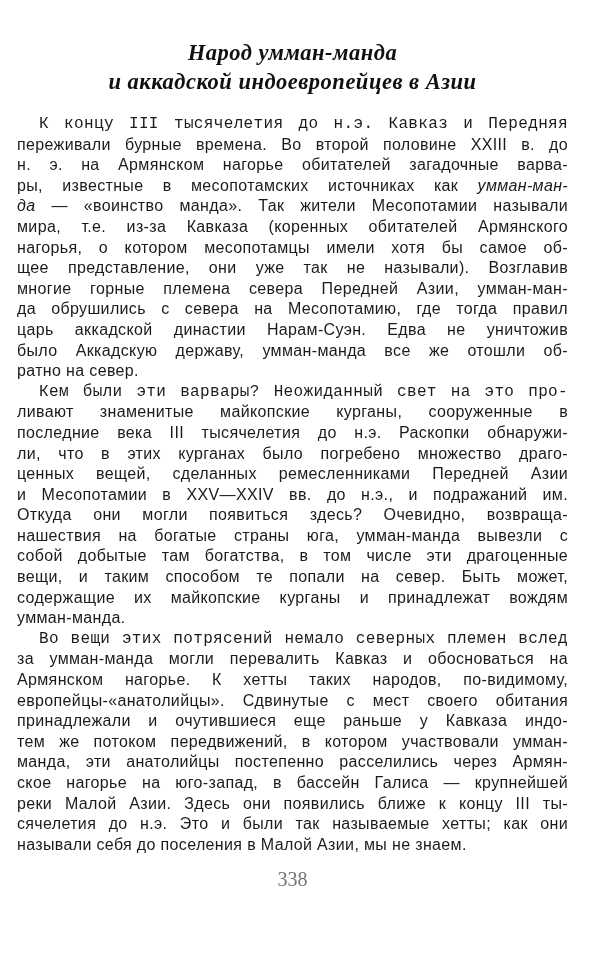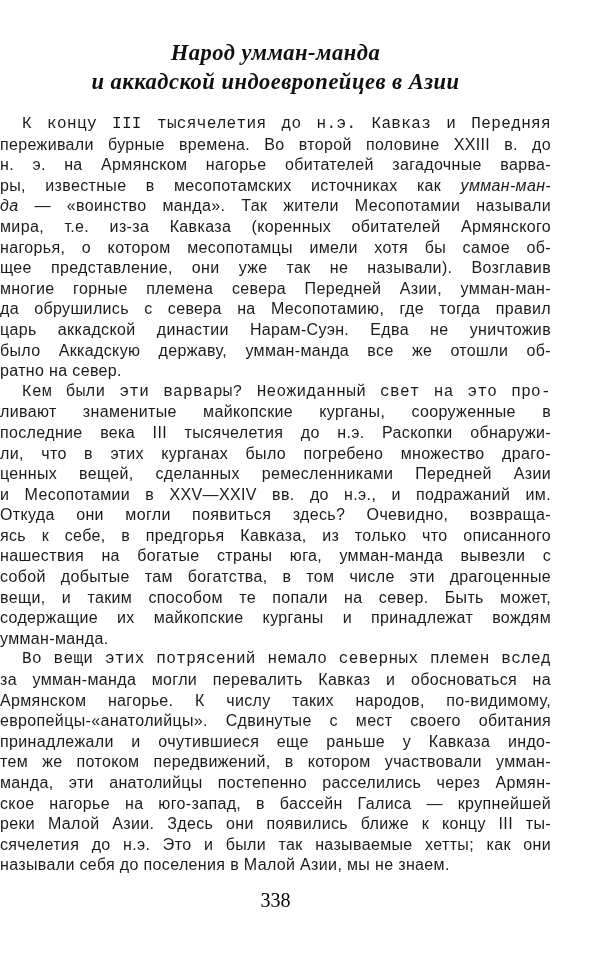--- a/index.html
+++ b/index.html
@@ -8,20 +8,21 @@
     width: 600px;
     height: 956px;
     background: #ffffff;
     box-sizing: border-box;
     padding-top: 38px;
     font-family: "Liberation Sans", sans-serif;
     color: #1b1b1b;
     overflow: hidden;
   }
   .text-col {
+    margin-left: 17px;
     width: 551px;
   }
   .title {
     text-align: center;
     font-family: "Liberation Serif", serif;
     font-style: italic;
     font-weight: bold;
     font-size: 22.5px;
     line-height: 29px;
     letter-spacing: 0.5px;
@@ -43,21 +44,21 @@
     overflow: hidden;
   }
   .line.indent { text-indent: 22px; font-family: Liberation Mono, monospace; }
   .line.end { text-align-last: left; -moz-text-align-last: left; }
   .line em { font-style: italic; }
   .footer {
     margin-top: 13px;
     text-align: center;
     font-family: "Liberation Serif", serif;
     font-size: 20px;
-    color: #000000;
+    color: #737373;
   }
 </style>
 </head>
 <body>
 
 <div class="page">
   <div class="text-col">
     <div class="title">
       <div>Народ умман-манда</div>
       <div>и аккадской индоевропейцев в Азии</div>
@@ -79,31 +80,30 @@
           <div class="line end"><span>ратно на север.</span></div>
         </div>
         <div class="para">
           <div class="line indent"><span>Кем были эти варвары? Неожиданный свет на это про-</span></div>
           <div class="line"><span>ливают знаменитые майкопские курганы, сооруженные в</span></div>
           <div class="line"><span>последние века III тысячелетия до н.э. Раскопки обнаружи-</span></div>
           <div class="line"><span>ли, что в этих курганах было погребено множество драго-</span></div>
           <div class="line"><span>ценных вещей, сделанных ремесленниками Передней Азии</span></div>
           <div class="line"><span>и Месопотамии в XXV—XXIV вв. до н.э., и подражаний им.</span></div>
           <div class="line"><span>Откуда они могли появиться здесь? Очевидно, возвраща-</span></div>
-          <div class="line"><span>ясь к себе, в предгорья Кавказа, из только что описанного</span></div>
           <div class="line"><span>нашествия на богатые страны юга, умман-манда вывезли с</span></div>
           <div class="line"><span>собой добытые там богатства, в том числе эти драгоценные</span></div>
           <div class="line"><span>вещи, и таким способом те попали на север. Быть может,</span></div>
           <div class="line"><span>содержащие их майкопские курганы и принадлежат вождям</span></div>
           <div class="line end"><span>умман-манда.</span></div>
         </div>
         <div class="para">
           <div class="line indent"><span>Во вещи этих потрясений немало северных племен вслед</span></div>
           <div class="line"><span>за умман-манда могли перевалить Кавказ и обосноваться на</span></div>
-          <div class="line"><span>Армянском нагорье. К числу таких народов, по-видимому,</span></div>
+          <div class="line"><span>Армянском нагорье. К хетты таких народов, по-видимому,</span></div>
           <div class="line"><span>европейцы-«анатолийцы». Сдвинутые с мест своего обитания</span></div>
           <div class="line"><span>принадлежали и очутившиеся еще раньше у Кавказа индо-</span></div>
           <div class="line"><span>тем же потоком передвижений, в котором участвовали умман-</span></div>
           <div class="line"><span>манда, эти анатолийцы постепенно расселились через Армян-</span></div>
           <div class="line"><span>ское нагорье на юго-запад, в бассейн Галиса — крупнейшей</span></div>
           <div class="line"><span>реки Малой Азии. Здесь они появились ближе к концу III ты-</span></div>
           <div class="line"><span>сячелетия до н.э. Это и были так называемые хетты; как они</span></div>
           <div class="line end"><span>называли себя до поселения в Малой Азии, мы не знаем.</span></div>
         </div>
       </div>

